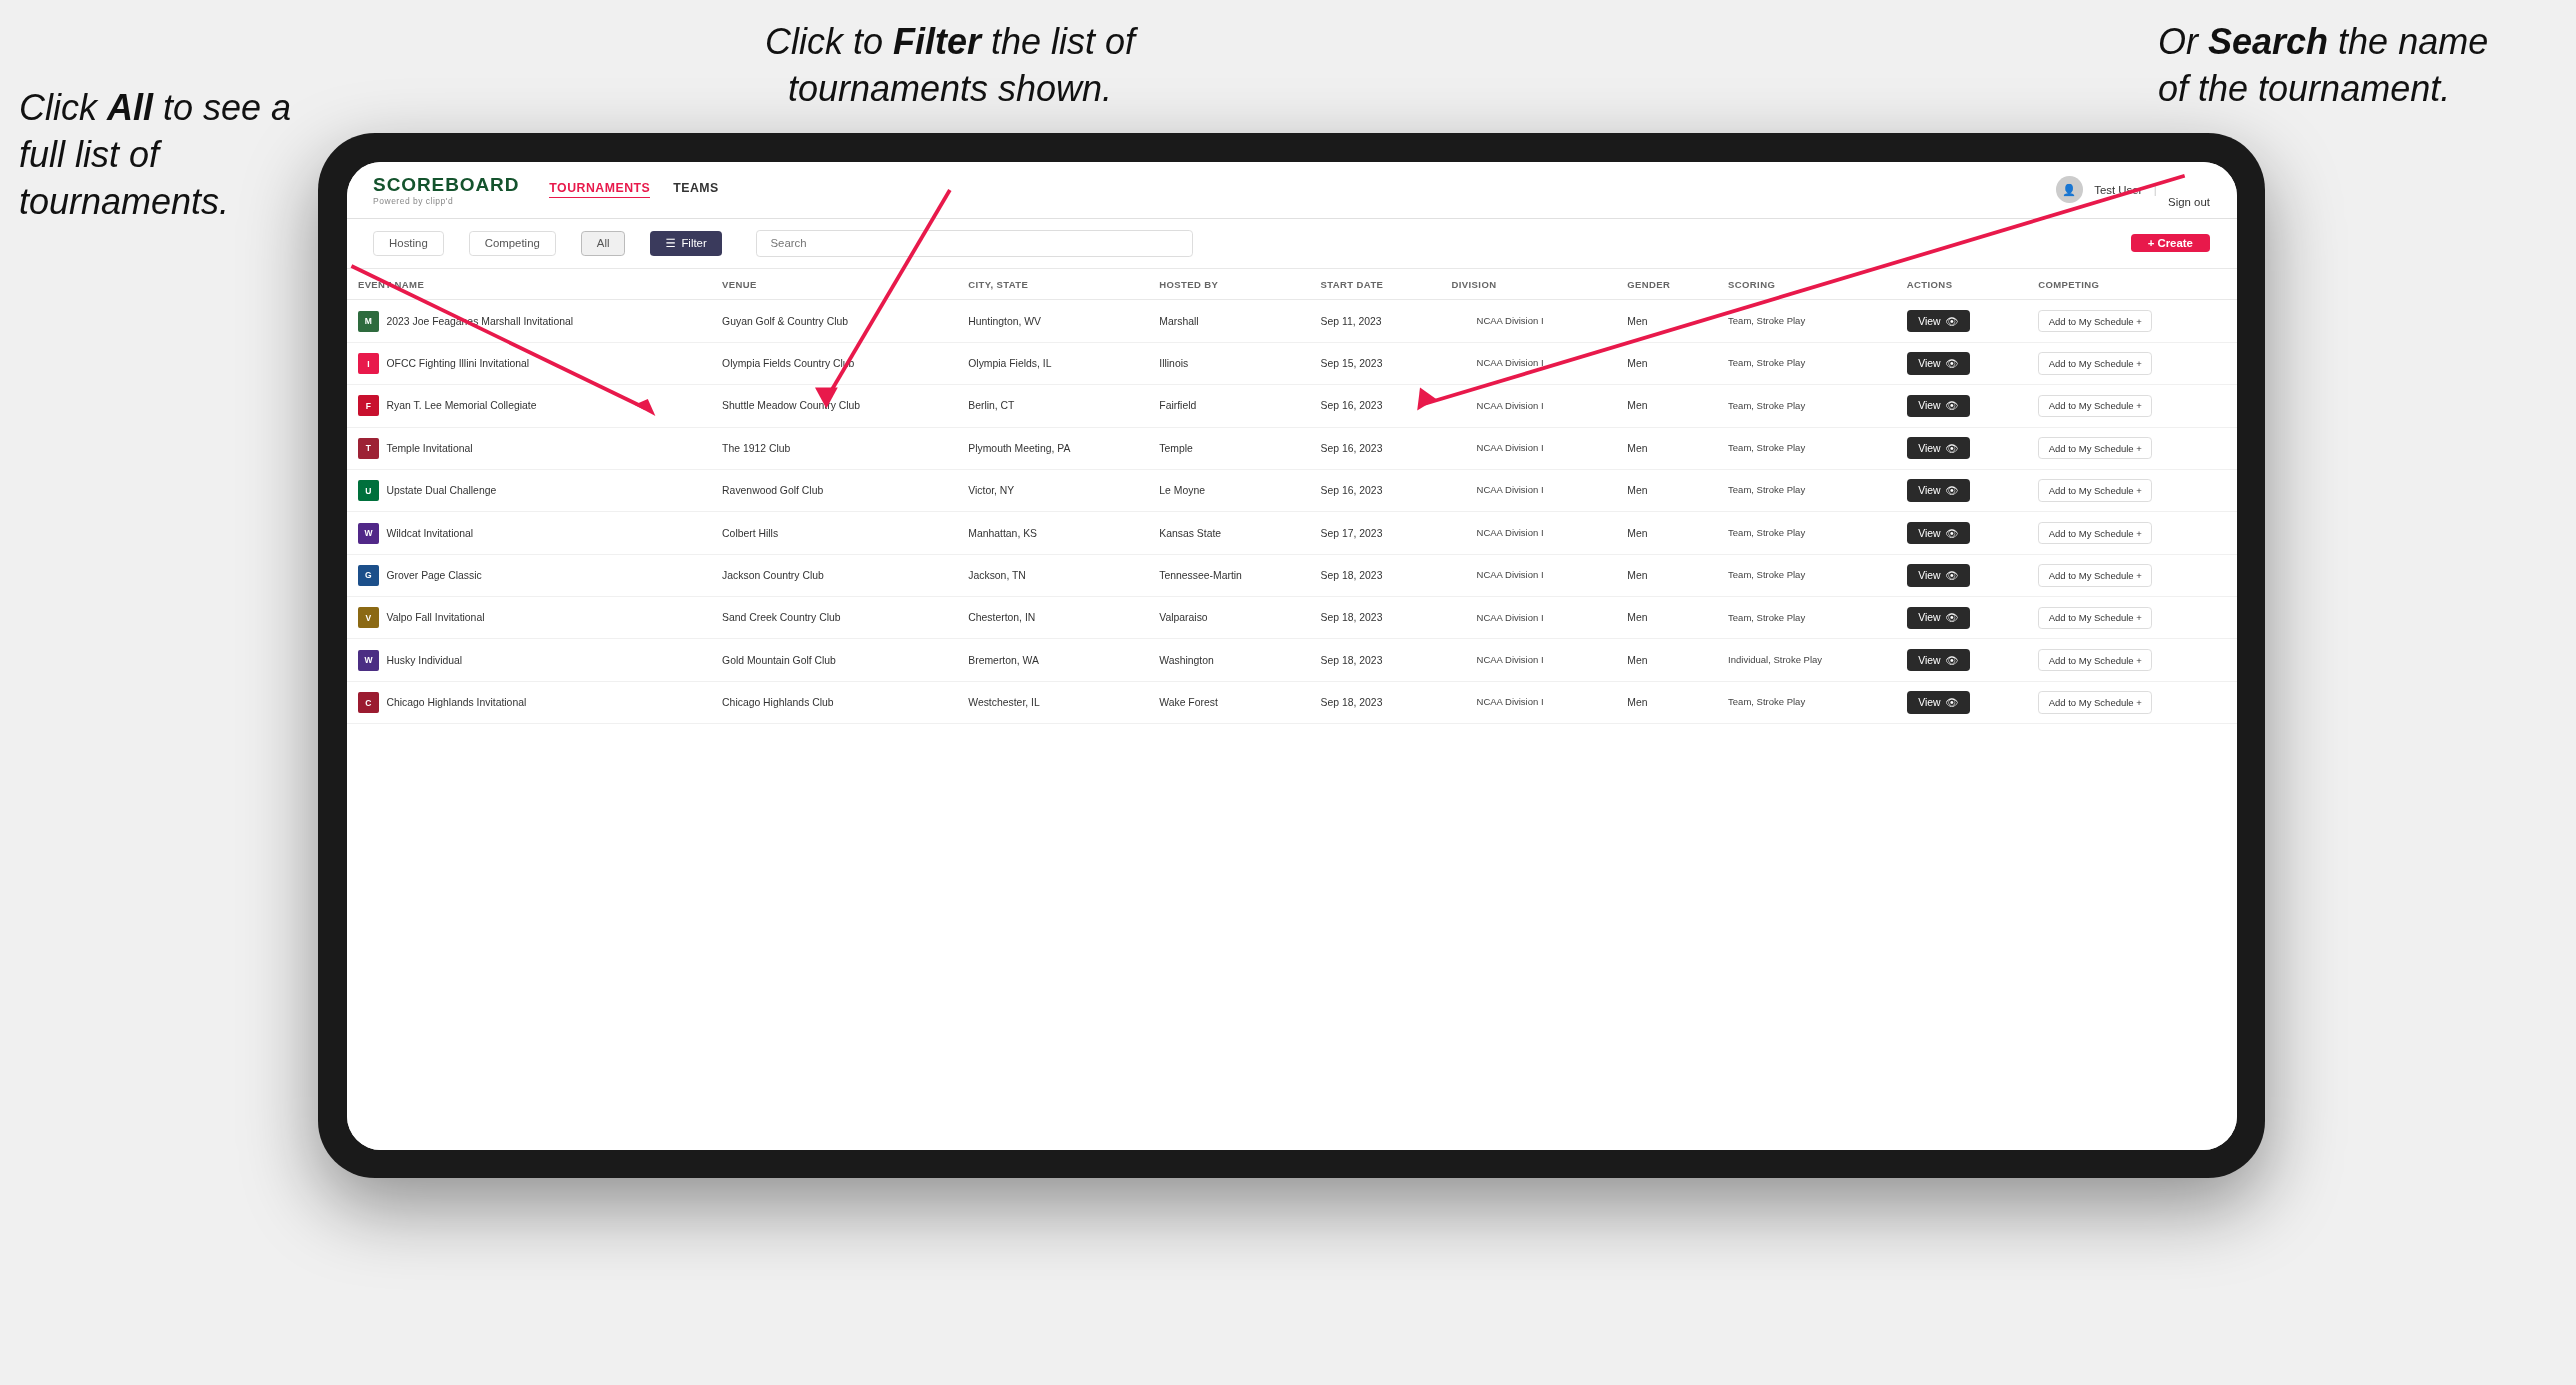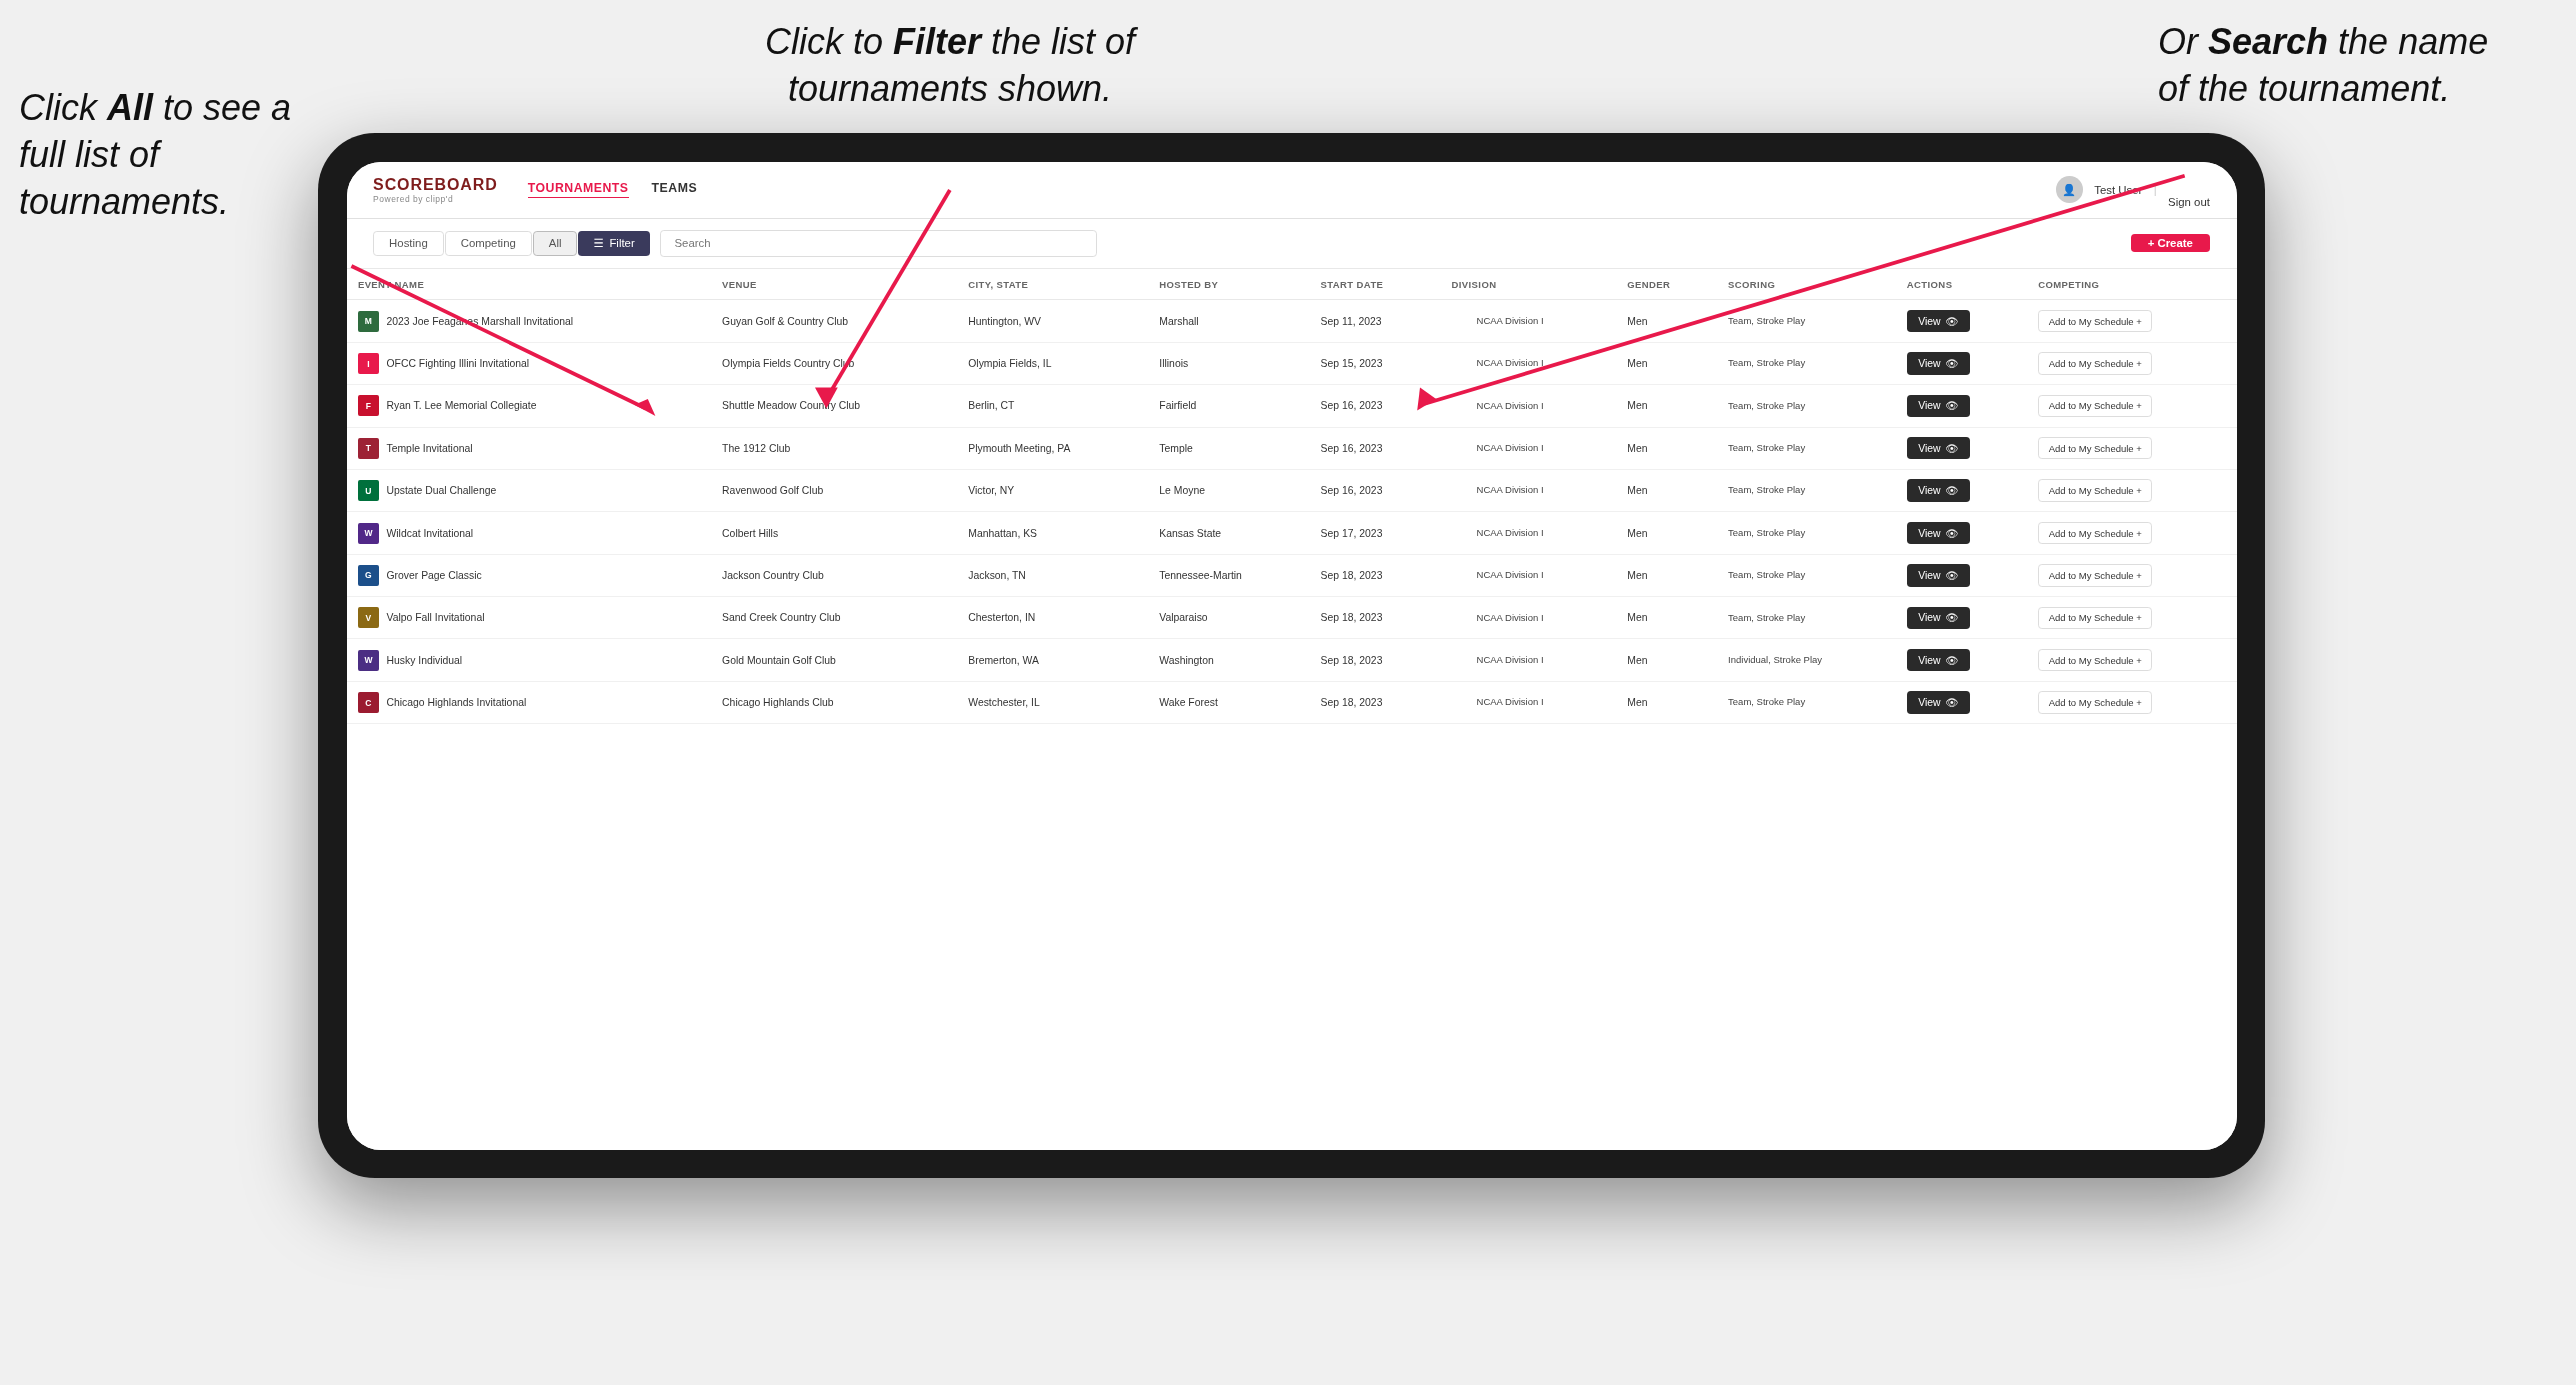--- a/index.html
+++ b/index.html
@@ -82,24 +82,24 @@
       align-items: center;
       flex-shrink: 0;
     }
 
     .logo-area {
       display: flex;
       flex-direction: column;
       margin-right: 30px;
     }
     .logo-text {
-      font-size: 16px;
+      font-size: 19px;
       font-weight: 900;
       letter-spacing: 0.9px;
-      color: #7f1d1d;
+      color: #14532d;
     }
     .logo-sub {
       font-size: 8.5px;
       color: #888;
       letter-spacing: 0.5px;
     }
 
     .nav-links {
       display: flex;
       gap: 23px;
@@ -150,21 +150,21 @@
       cursor: pointer;
       margin-top: 25px;
     }
 
     
     .toolbar {
       background: #fff;
       padding: 11.4px 26.6px;
       display: flex;
       align-items: center;
-      gap: 1px;
+      gap: 25px;
       border-bottom: 0.9px solid #e8e8e8;
       flex-shrink: 0;
     }
 
     .tab-btn {
       padding: 5.7px 15px;
       border: 0.9px solid #ddd;
       background: #fff;
       border-radius: 3.8px;
       font-size: 11.4px;

